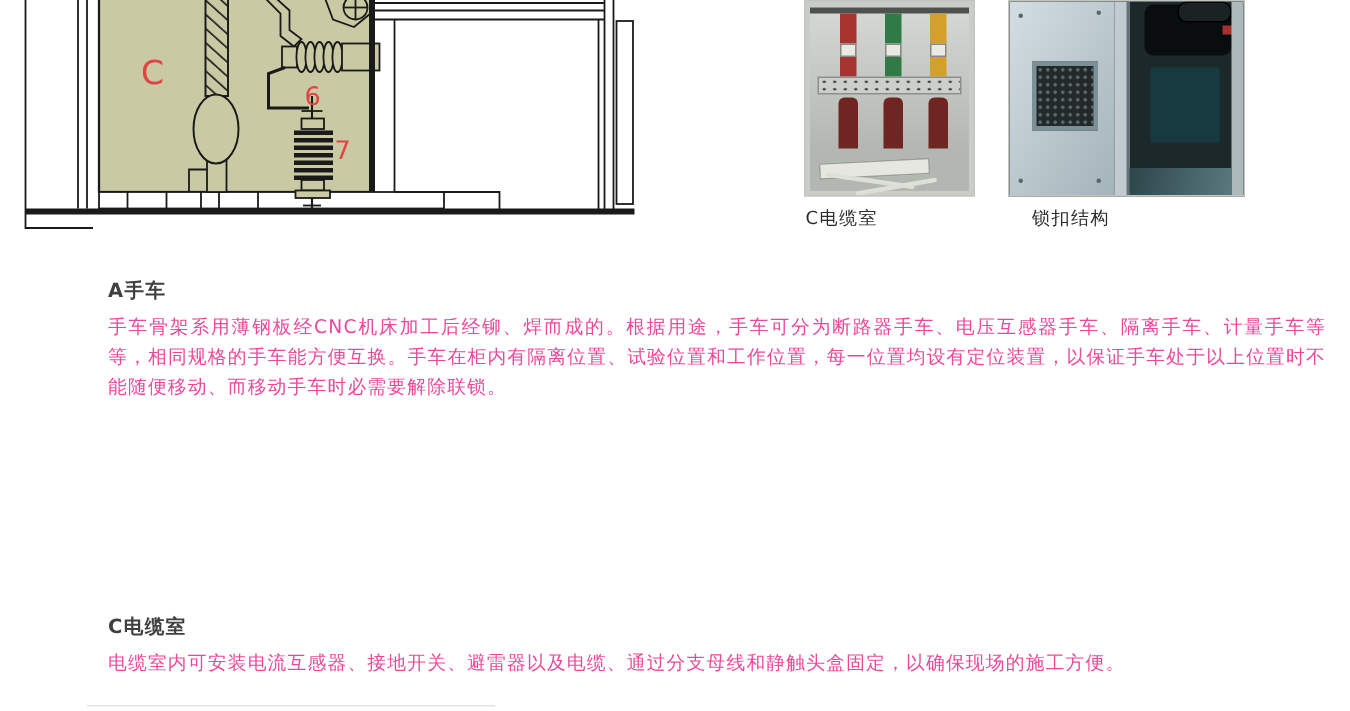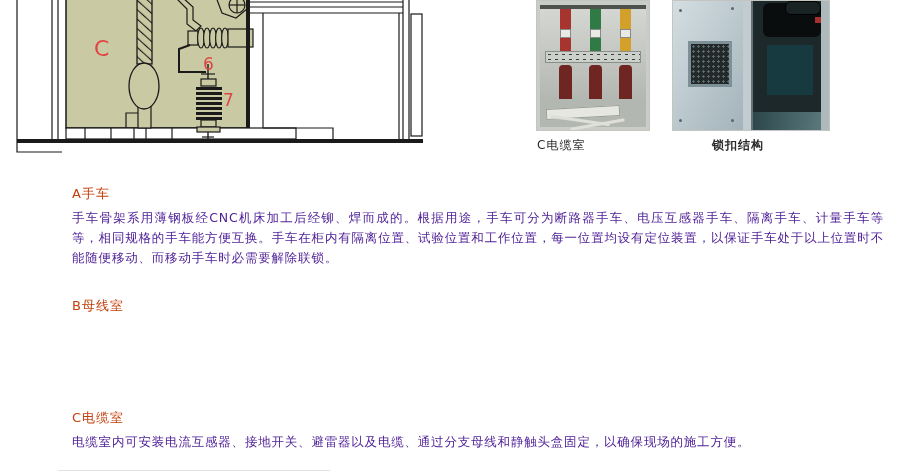--- a/index.html
+++ b/index.html
@@ -30,28 +30,28 @@
   .p2-screw{position:absolute;width:3px;height:3px;border-radius:50%;background:#5a666b;}
   .p2-edge{position:absolute;left:70px;top:0;width:10px;height:131px;background:#c2ccd0;border-right:2px solid #64727a;box-sizing:border-box;}
   .p2-mach{position:absolute;left:90px;top:2px;width:58px;height:34px;background:#0a0d0d;border-radius:6px;}
   .p2-pipe{position:absolute;left:112px;top:0px;width:34px;height:12px;background:#1a2324;border-radius:6px;border:1px solid #000;}
   .p2-red{position:absolute;left:142px;top:16px;width:11px;height:6px;background:#a6302c;}
   .p2-teal{position:absolute;left:94px;top:44px;width:46px;height:50px;background:#163a3f;}
   .p2-strip{position:absolute;right:0;top:0;width:8px;height:131px;background:#aeb9bc;}
   .p2-bot{position:absolute;left:80px;right:8px;bottom:0;height:18px;background:linear-gradient(100deg,#2c464a,#5a797d);}
   .caption{position:absolute;top:137px;font-size:12px;color:#2b2b2b;letter-spacing:1px;}
   .cap1{left:537px;}
-  .cap2{left:712px;font-weight:bold;}
+  .cap2{left:688px;font-weight:normal;}
   
   .section{position:absolute;left:72px;width:812px;}
   .sec-a{top:185px;}
   .sec-b{top:297px;}
   .sec-c{top:409px;}
-  .sec-heading{font-size:13px;font-weight:normal;color:#c2410c;letter-spacing:1px;margin:0 0 5px 0;}
-  .sec-body{font-size:12.5px;color:#4c1d95;line-height:20px;letter-spacing:0.8px;text-align:justify;margin:0;}
+  .sec-heading{font-size:13px;font-weight:bold;color:#404040;letter-spacing:1px;margin:0 0 5px 0;}
+  .sec-body{font-size:12.5px;color:#ec4899;line-height:20px;letter-spacing:0.8px;text-align:justify;margin:0;}
   .footer-rule{position:absolute;left:58px;top:470px;width:272px;height:1px;background:#e2e2e2;}
 </style>
 </head>
 <body>
 
 <div class="page">
 
   <svg class="diagram-svg" width="440" height="158" viewBox="0 0 440 158">
     <defs>
       <pattern id="hatch" patternUnits="userSpaceOnUse" width="7" height="7" patternTransform="rotate(-48)">
@@ -184,21 +184,20 @@
     <div class="p2-bot"></div>
   </div>
   <div class="caption cap2">锁扣结构</div>
 
   <div class="section sec-a">
     <h3 class="sec-heading">A手车</h3>
     <p class="sec-body">手车骨架系用薄钢板经CNC机床加工后经铆、焊而成的。根据用途，手车可分为断路器手车、电压互感器手车、隔离手车、计量手车等等，相同规格的手车能方便互换。手车在柜内有隔离位置、试验位置和工作位置，每一位置均设有定位装置，以保证手车处于以上位置时不能随便移动、而移动手车时必需要解除联锁。</p>
   </div>
 
   <div class="section sec-b">
-    <h3 class="sec-heading">B母线室</h3>
   </div>
 
   <div class="section sec-c">
     <h3 class="sec-heading">C电缆室</h3>
     <p class="sec-body">电缆室内可安装电流互感器、接地开关、避雷器以及电缆、通过分支母线和静触头盒固定，以确保现场的施工方便。</p>
   </div>
 
   <div class="footer-rule"></div>
 </div>
 

